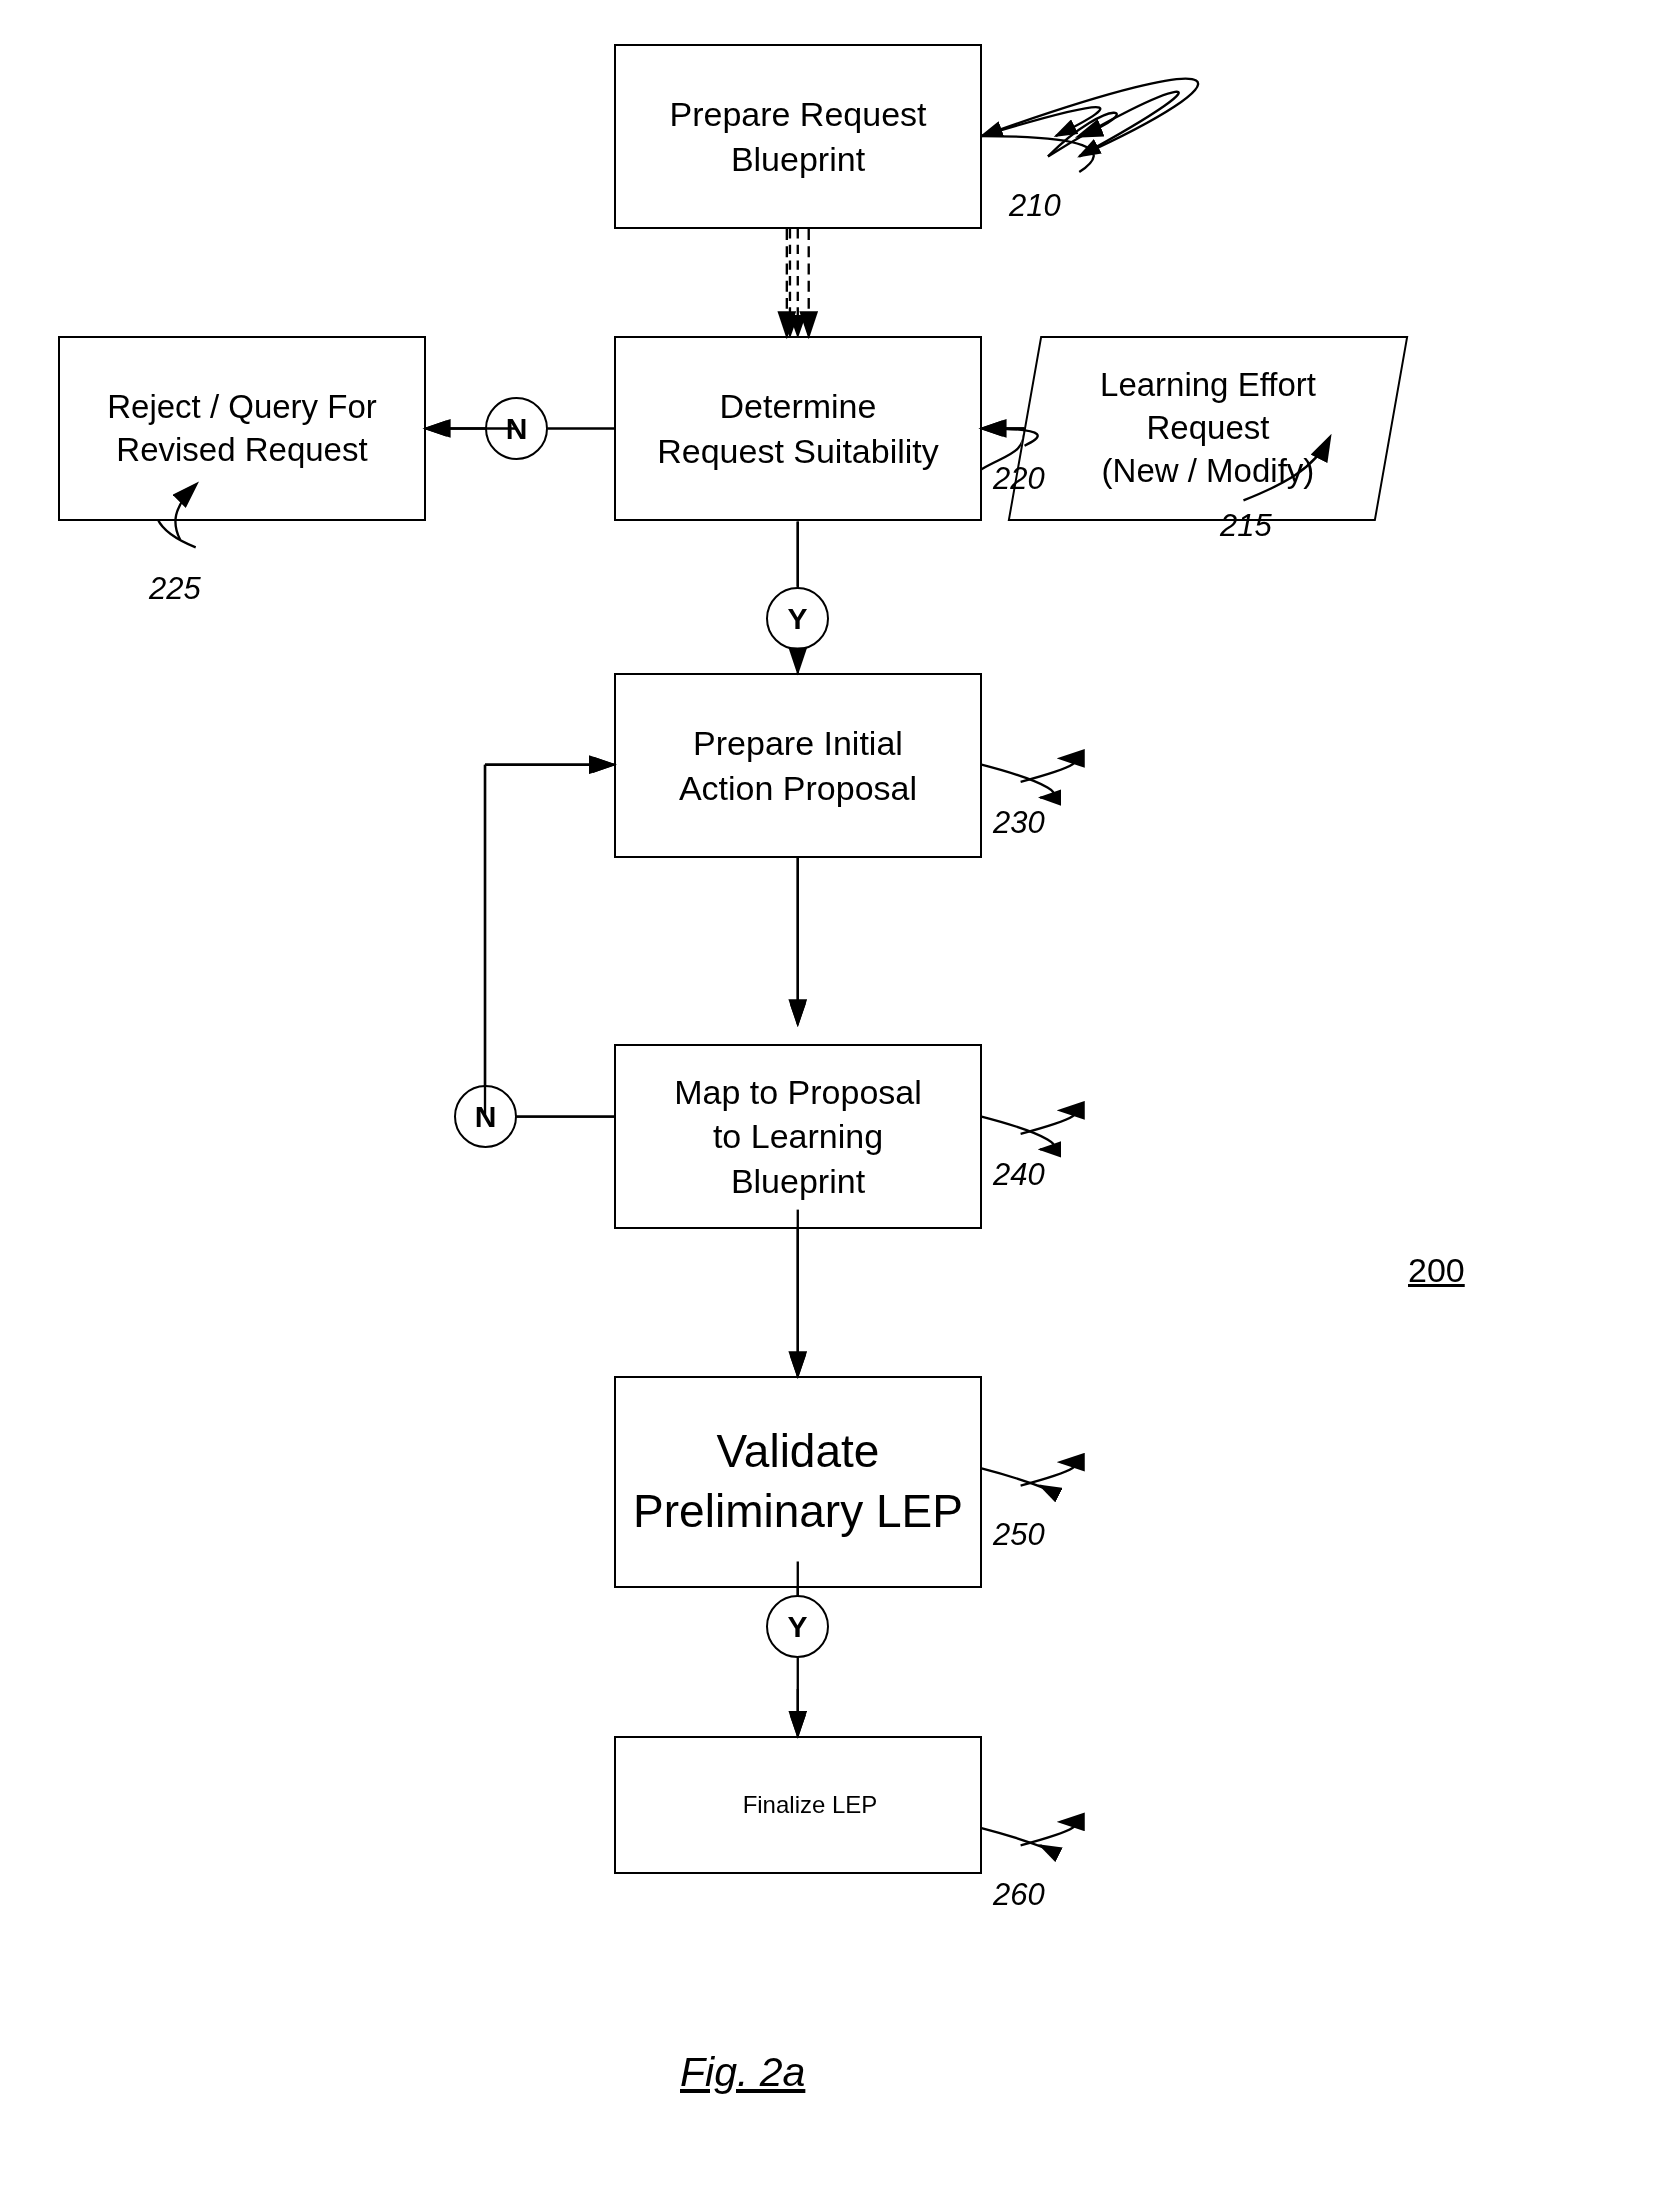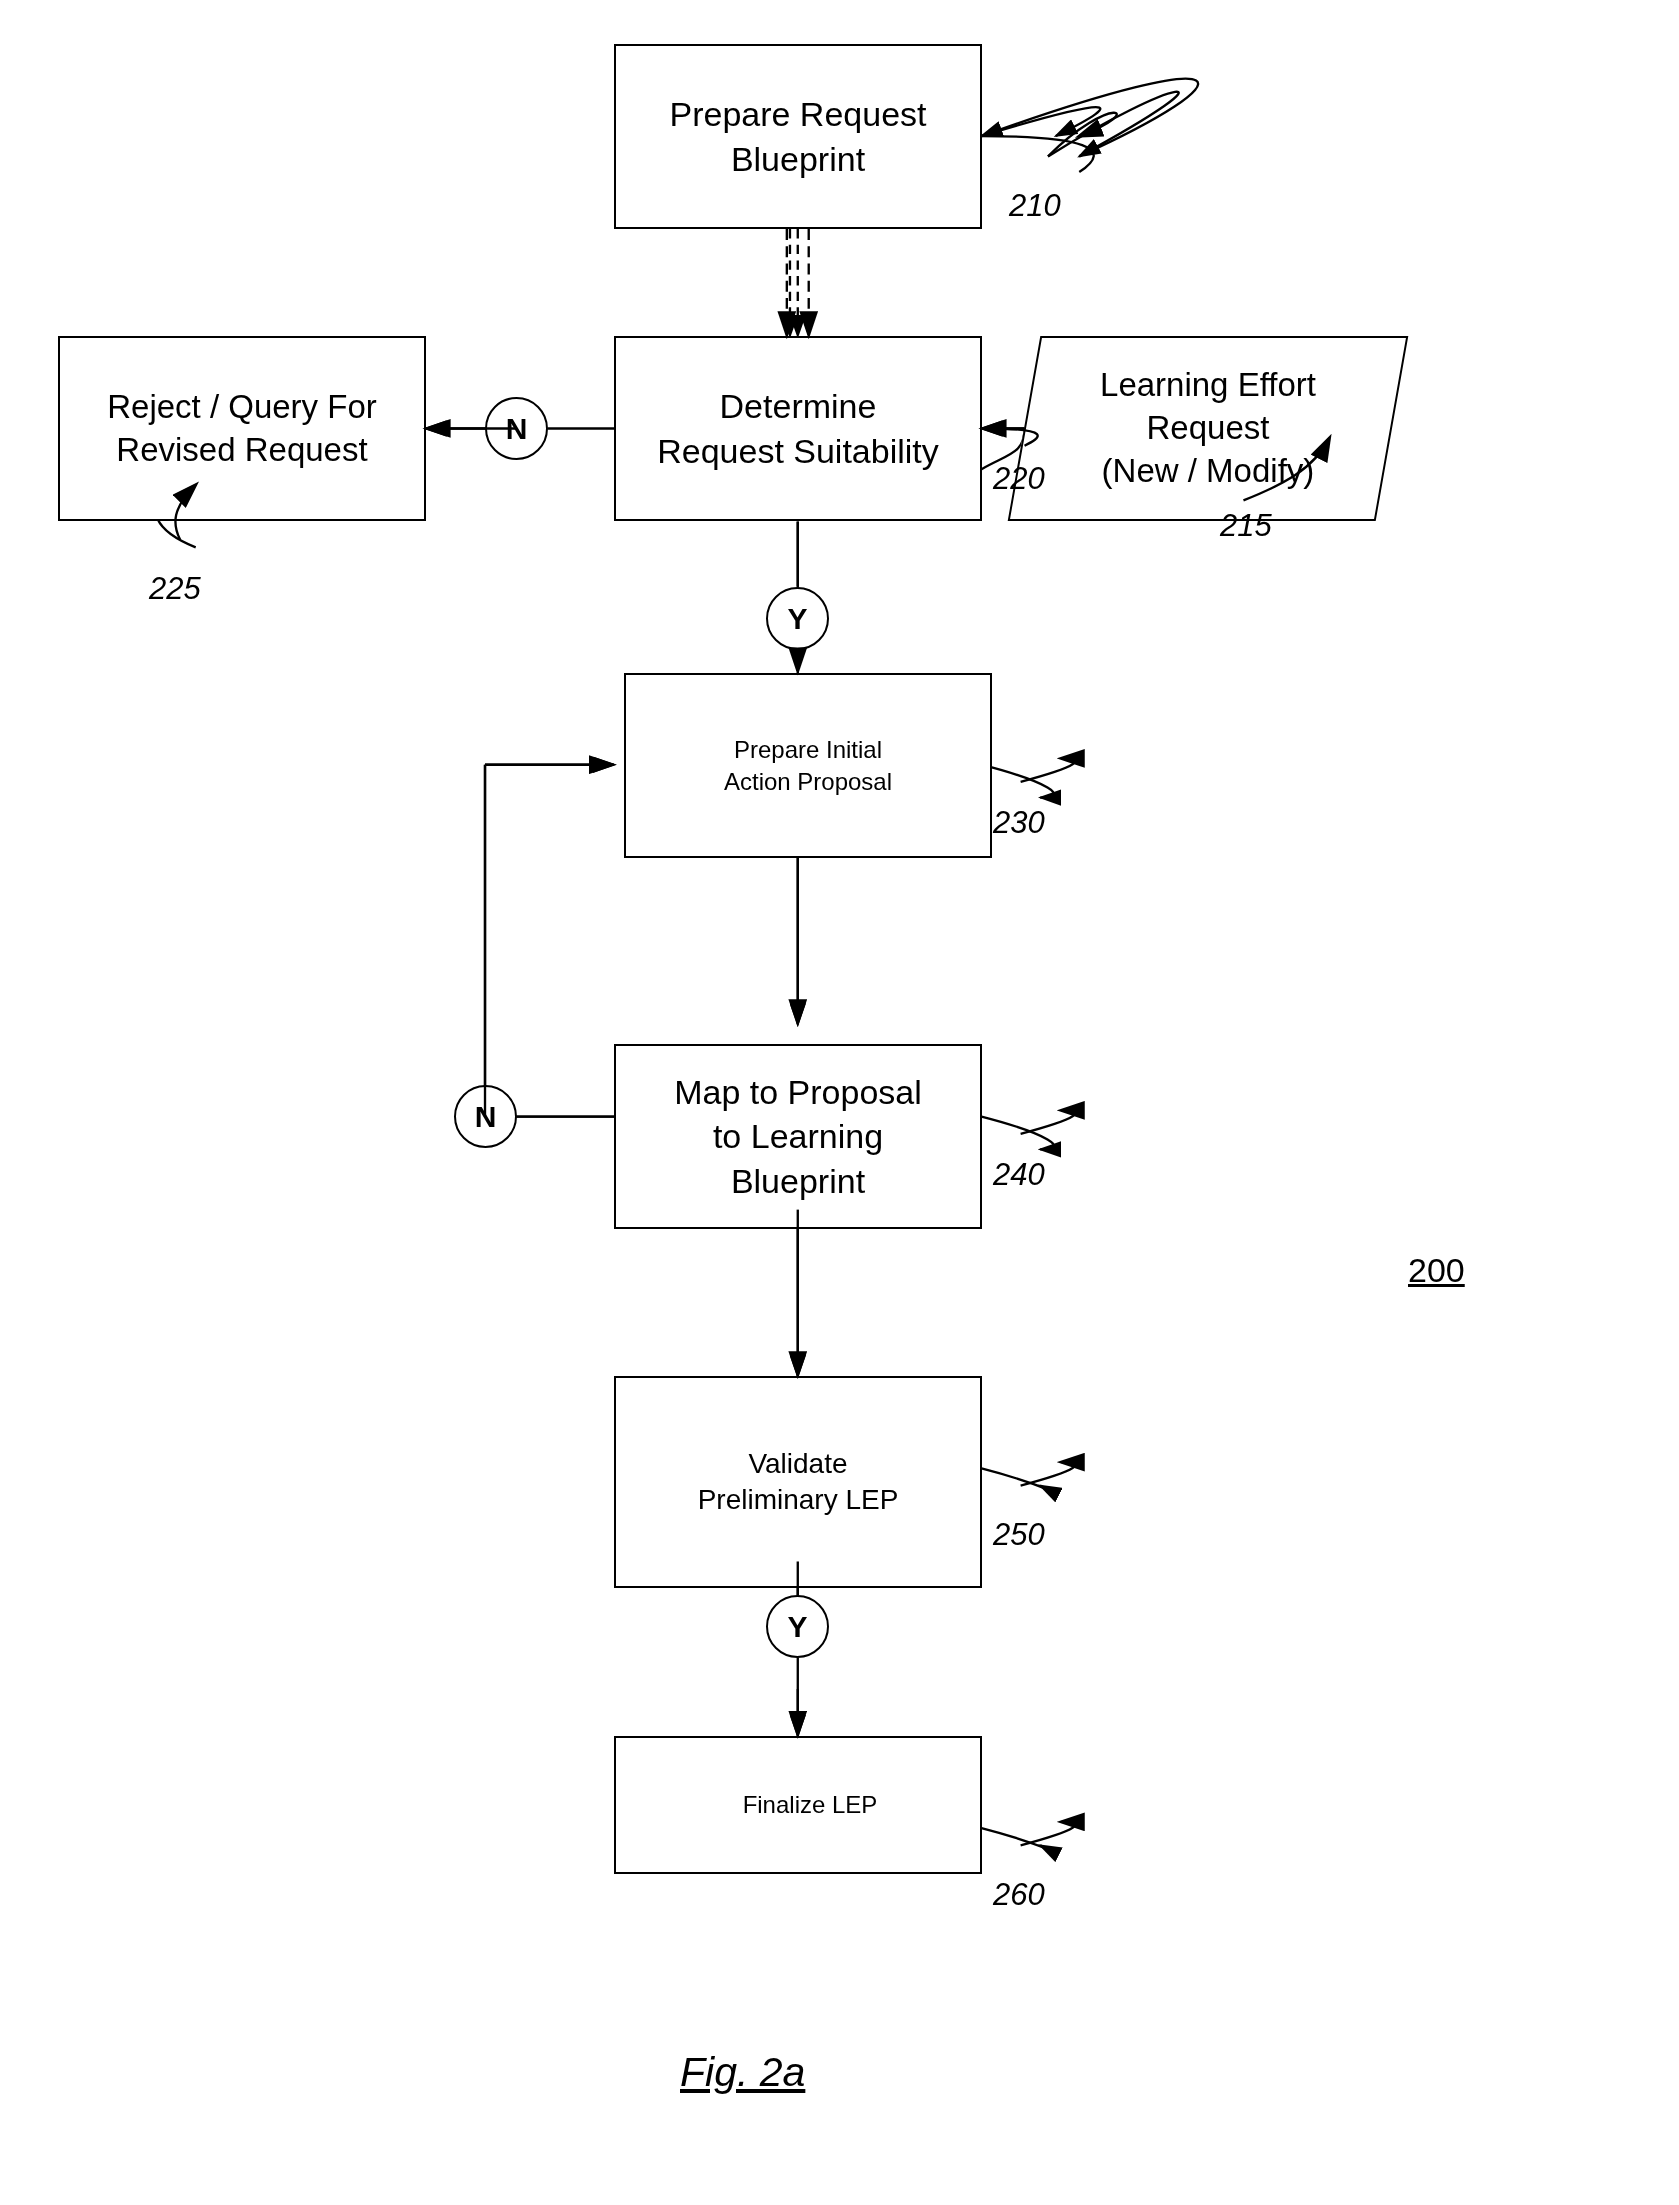--- a/index.html
+++ b/index.html
@@ -130,29 +130,29 @@
   </div>
 
   <div class="box" style="left:58px; top:336px; width:368px; height:185px; font-size:33px;">
     <span>Reject / Query For<br>Revised Request</span>
   </div>
 
   <div style="position:absolute; left:1024px; top:336px; width:368px; height:185px; background:#fff; display:flex; align-items:center; justify-content:center; text-align:center; font-size:33px; line-height:1.3; border:2.3px solid #000; transform: skewX(-10deg);">
     <span style="transform: skewX(10deg);">Learning Effort<br>Request<br>(New / Modify)</span>
   </div>
 
-  <div class="box" style="left:614px; top:673px; width:368px; height:185px; font-size:24px;margin-left:10px;">
+  <div class="box" style="left:614px; top:673px; width:368px; height:185px; font-size:34px;">
     <span>Prepare Initial<br>Action Proposal</span>
   </div>
 
   <div class="box" style="left:614px; top:1044px; width:368px; height:185px; font-size:34px;">
     <span>Map to Proposal<br>to Learning<br>Blueprint</span>
   </div>
 
-  <div class="box" style="left:614px; top:1376px; width:368px; height:212px; font-size:28px;">
+  <div class="box" style="left:614px; top:1376px; width:368px; height:212px; font-size:46px;">
     <span>Validate<br>Preliminary LEP</span>
   </div>
 
   <div class="box" style="left:614px; top:1736px; width:368px; height:138px; font-size:24px;padding-left:24px;">
     <span>Finalize LEP</span>
   </div>
 
   <div class="circle-label" style="left:766px; top:587px; width:63px; height:63px;">
     <span>Y</span>
   </div>

